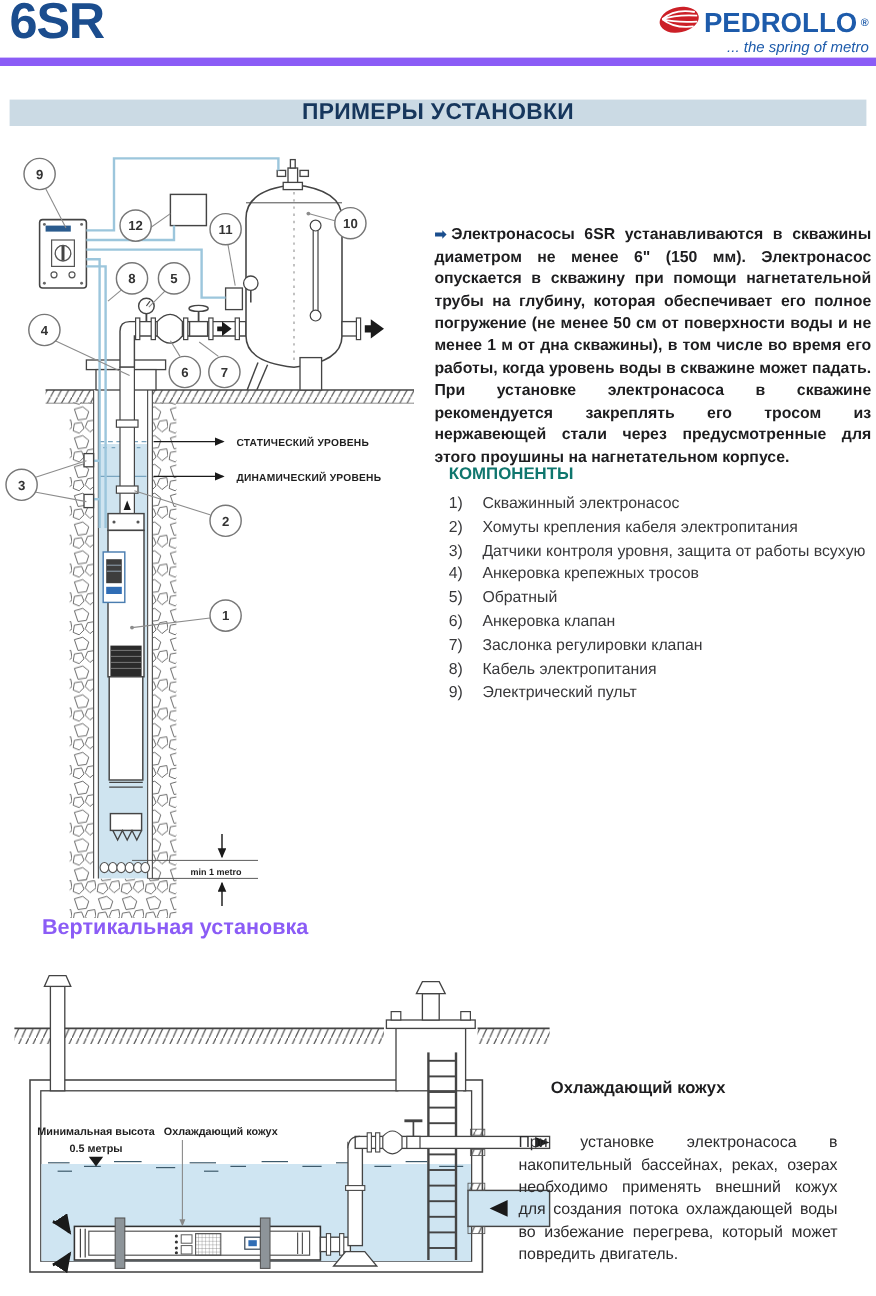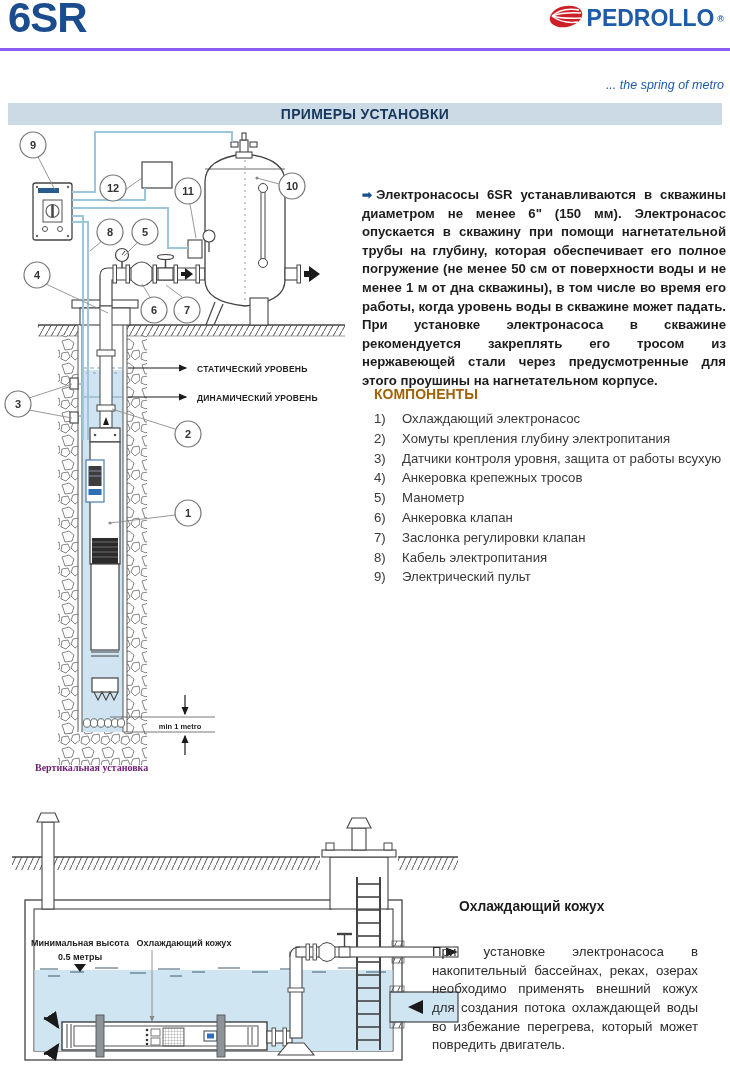--- a/index.html
+++ b/index.html
@@ -1,44 +1,44 @@
 <!DOCTYPE html>
 <html><head>
 <meta charset="utf-8">
 <style>
   html,body{margin:0;padding:0;background:#e8e8e8;}
   .page{position:relative;width:730px;height:1080px;background:#ffffff;margin:0 auto;
         font-family:"Liberation Sans",sans-serif;overflow:hidden;}
   .abs{position:absolute;}
 
   
-  .header{left:0;top:0;width:730px;height:48px;border-bottom:3px solid #8b5cf6;}
+  .header{left:0;top:0;width:730px;height:48px;border-bottom:7px solid #8b5cf6;}
   .model{left:8px;top:-6px;font-size:42px;font-weight:800;color:#1b4d8e;letter-spacing:-1px;}
-  .logo{right:6px;top:3px;display:flex;flex-direction:column;align-items:flex-end;gap:47px;}
+  .logo{right:6px;top:3px;display:flex;flex-direction:column;align-items:flex-end;}
   .logo-row{display:flex;align-items:center;gap:3px;}
   .brand{font-size:23px;font-weight:800;color:#1d5bab;letter-spacing:0;}
   .reg{font-size:9px;color:#1d5bab;vertical-align:super;font-weight:700;}
   .tagline{font-style:italic;font-size:12.5px;color:#1d5bab;margin-top:-3px;}
 
   
-  .title-bar{left:8px;top:103px;width:714px;height:22px;background:#cbdae4;
-             text-align:center;font-weight:bold;font-size:14px;line-height:22px;
+  .title-bar{left:8px;top:83px;width:714px;height:22px;background:#cbdae4;
+             text-align:center;font-weight:bold;font-size:19px;line-height:22px;
              color:#16365c;letter-spacing:.3px;}
 
   
   .intro{left:362px;top:146px;width:364px;font-weight:bold;font-size:13.2px;
          line-height:18.6px;text-align:justify;color:#1d1d1f;margin-top:40px;}
   .intro-arrow{color:#1a4e8e;margin-right:4px;font-size:12px;}
   .components{left:374px;top:386px;width:352px;}
-  .comp-title{font-weight:bold;font-size:14px;color:#a16207;margin:0 0 7px 0;}
+  .comp-title{font-weight:bold;font-size:14px;color:#0f766e;margin:0 0 7px 0;}
   .comp-row{display:flex;font-size:13.2px;line-height:19.8px;color:#38383a;}
   .comp-num{width:28px;flex:none;}
   .comp-label{flex:1;}
 
-  .caption-vertical{left:35px;top:762px;font-weight:bold;font-size:10px;color:#701a75;font-family:Liberation Serif, serif;}
+  .caption-vertical{left:35px;top:762px;font-weight:bold;font-size:18px;color:#8b5cf6;}
   .cooling-head{left:459px;top:899px;font-weight:bold;font-size:13.8px;color:#1d1d1f;}
   .cooling-body{left:432px;top:930px;width:266px;font-size:13.3px;line-height:18.6px;
                 text-align:justify;color:#2c2c2e;}
 
   svg text{font-family:"Liberation Sans",sans-serif;}
   .callout-num{font-size:11px;font-weight:bold;fill:#333;}
   .dlabel{font-size:8.5px;font-weight:bold;fill:#1e1e1e;letter-spacing:.2px;}
   .dim-label{font-size:7.5px;font-weight:bold;fill:#1e1e1e;}
   .dlabel2{font-size:9px;font-weight:bold;fill:#1e1e1e;}
 </style>
@@ -70,37 +70,37 @@
   </div>
 
   <div class="abs title-bar">ПРИМЕРЫ УСТАНОВКИ</div>
 
   <p class="abs intro"><span class="intro-arrow">➡</span><span>Электронасосы 6SR устанавливаются в скважины диаметром не менее 6" (150 мм). Электронасос опускается в скважину при помощи нагнетательной трубы на глубину, которая обеспечивает его полное погружение (не менее 50 см от поверхности воды и не менее 1 м от дна скважины), в том числе во время его работы, когда уровень воды в скважине может падать. При установке электронасоса в скважине рекомендуется закреплять его тросом из нержавеющей стали через предусмотренные для этого проушины на нагнетательном корпусе.</span></p>
 
   <div class="abs components">
     <div class="comp-title">КОМПОНЕНТЫ</div>
     <div class="comp-row">
         <span class="comp-num">1)</span>
-        <span class="comp-label">Охлаждающий электронасос</span>
+        <span class="comp-label">Скважинный электронасос</span>
       </div>
     <div class="comp-row">
         <span class="comp-num">2)</span>
-        <span class="comp-label">Хомуты крепления глубину электропитания</span>
+        <span class="comp-label">Хомуты крепления кабеля электропитания</span>
       </div>
     <div class="comp-row">
         <span class="comp-num">3)</span>
         <span class="comp-label">Датчики контроля уровня, защита от работы всухую</span>
       </div>
     <div class="comp-row">
         <span class="comp-num">4)</span>
         <span class="comp-label">Анкеровка крепежных тросов</span>
       </div>
     <div class="comp-row">
         <span class="comp-num">5)</span>
-        <span class="comp-label">Манометр</span>
+        <span class="comp-label">Обратный</span>
       </div>
     <div class="comp-row">
         <span class="comp-num">6)</span>
         <span class="comp-label">Анкеровка клапан</span>
       </div>
     <div class="comp-row">
         <span class="comp-num">7)</span>
         <span class="comp-label">Заслонка регулировки клапан</span>
       </div>
     <div class="comp-row">

